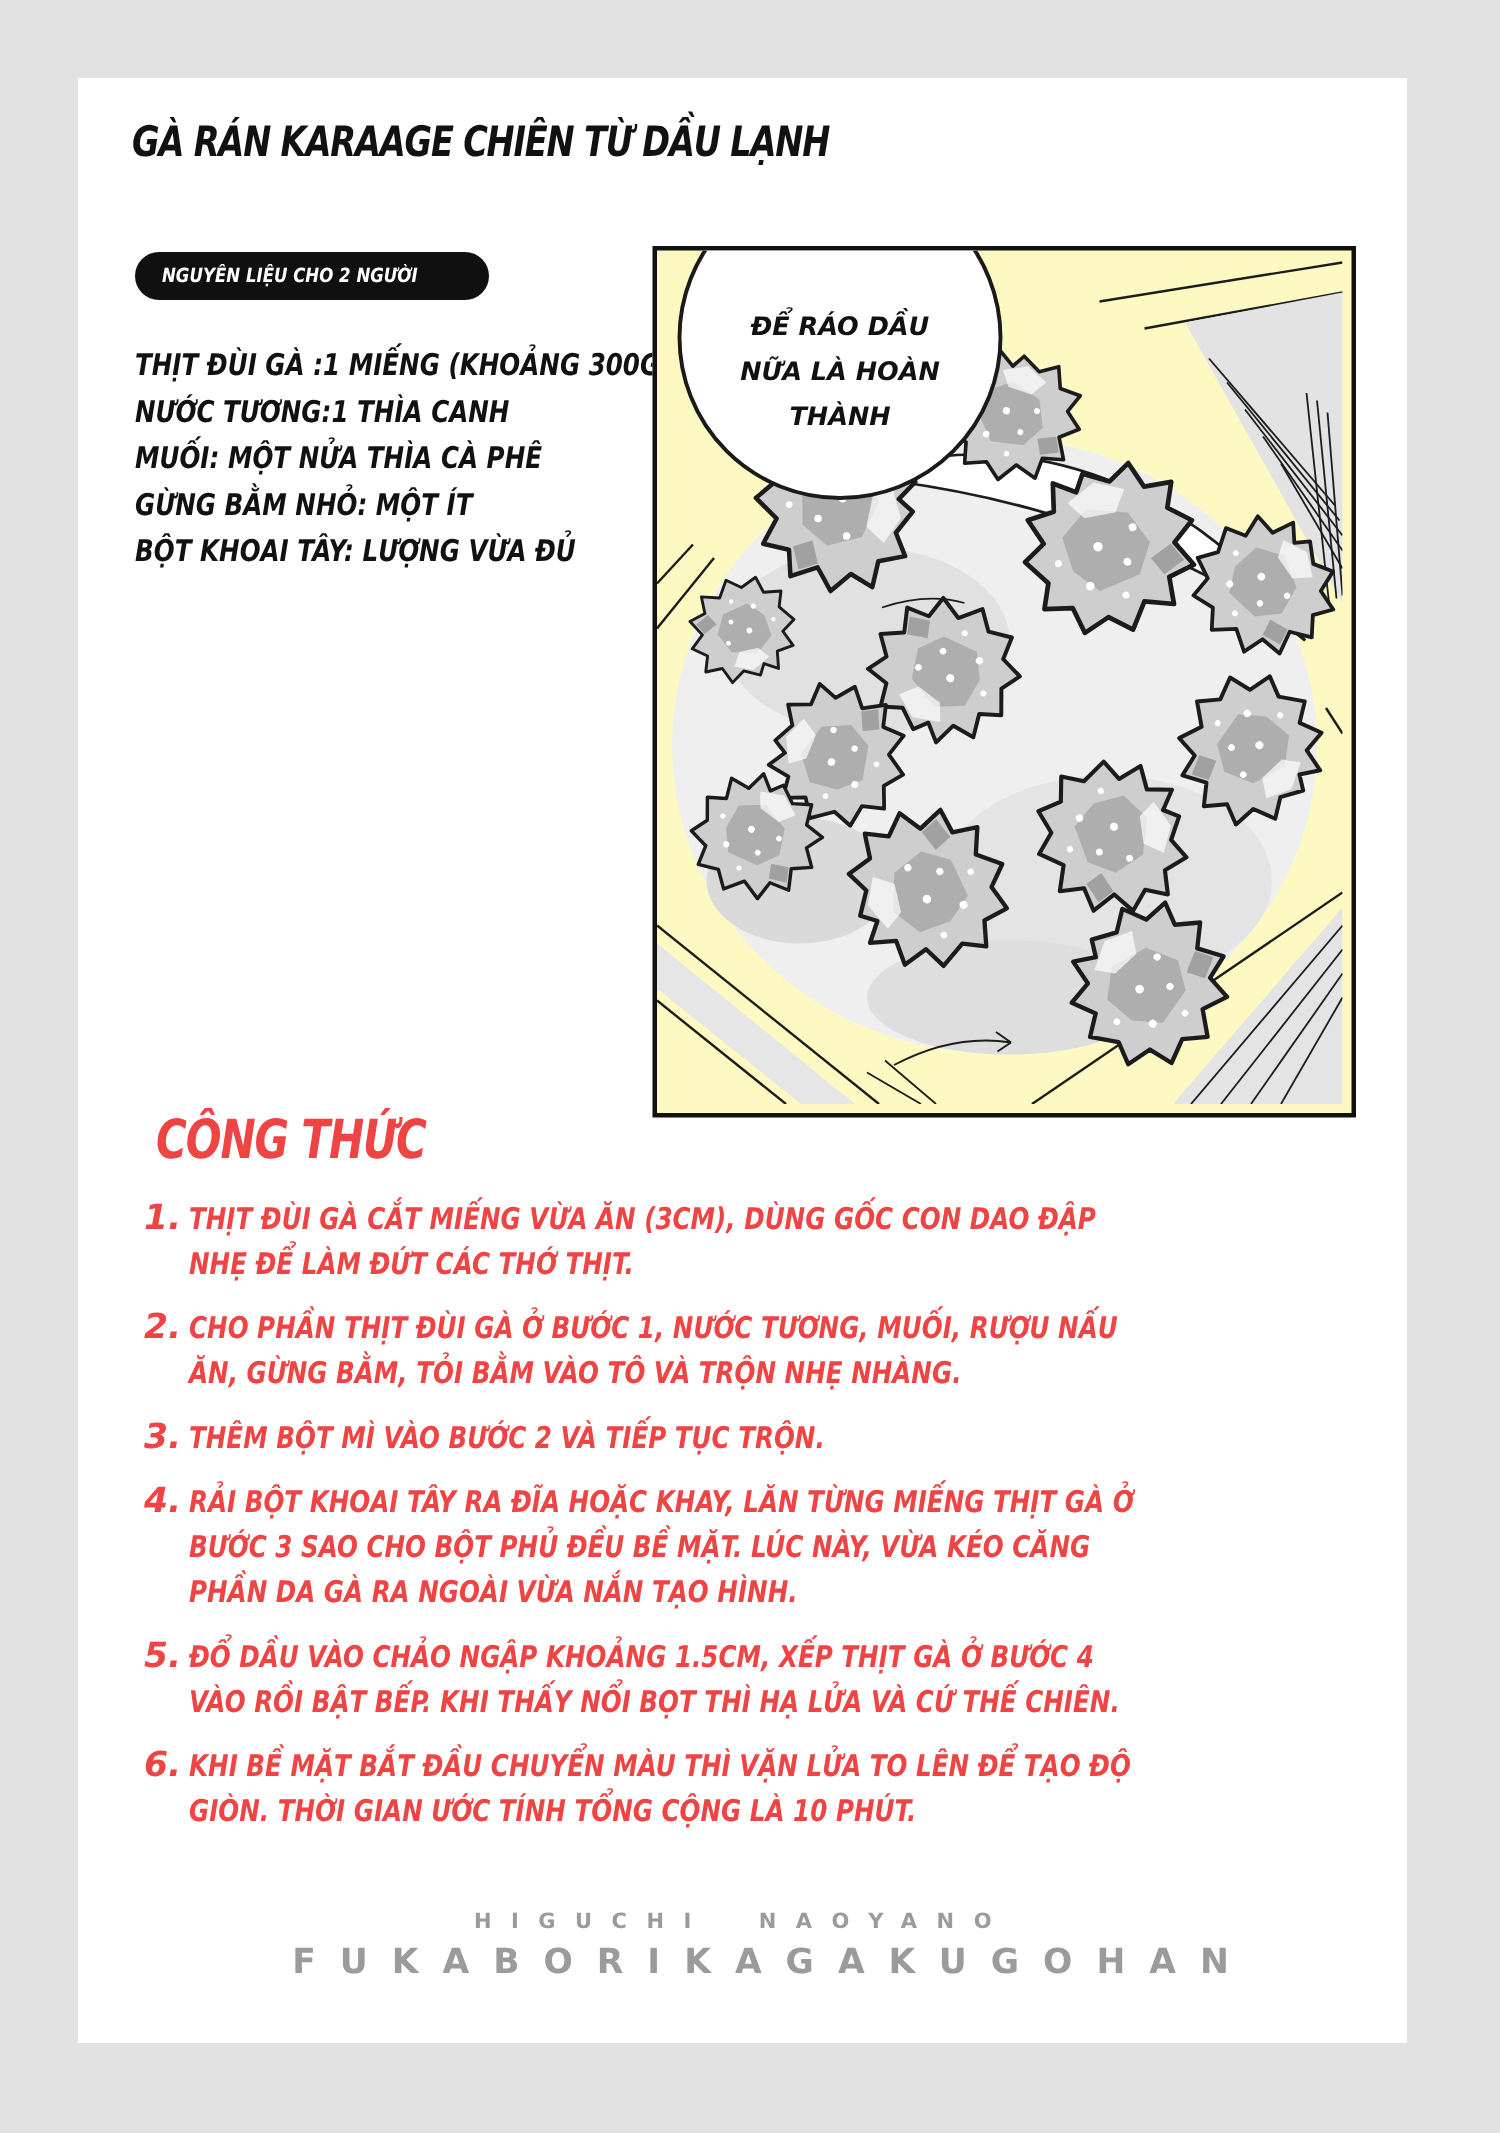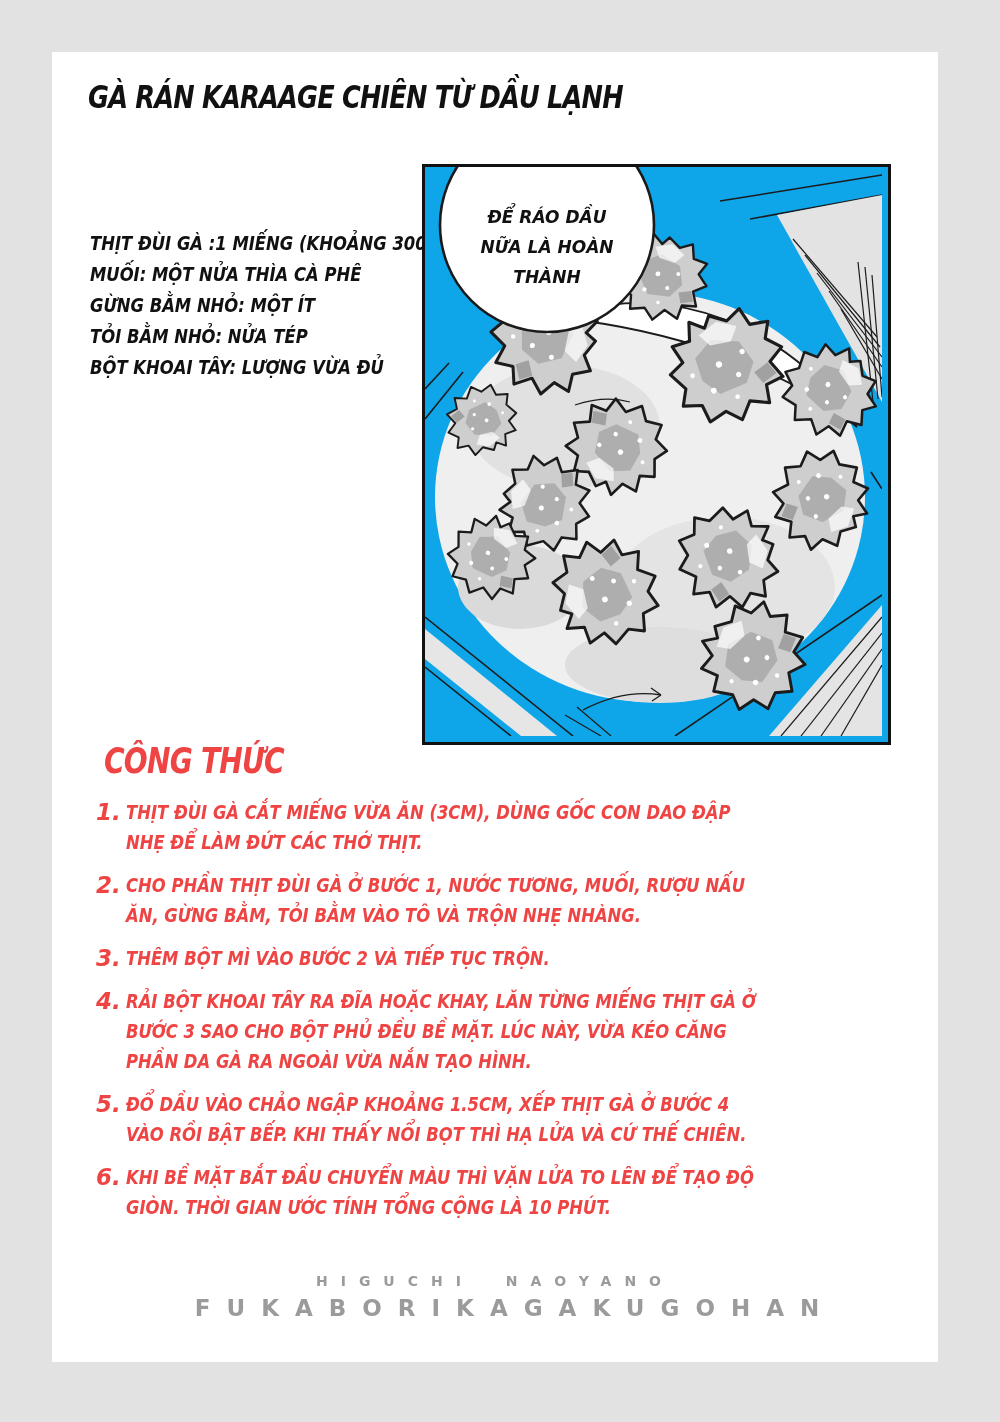--- a/index.html
+++ b/index.html
@@ -9,41 +9,41 @@
     font-family:"DejaVu Sans",sans-serif;
   }
   .card{
     position:absolute;left:52px;top:52px;width:886px;height:1310px;
     background:#ffffff;
   }
   
   .cx{display:inline-block;transform:scaleX(.82);transform-origin:0 50%;white-space:nowrap;}
   .title{
     position:absolute;left:36px;top:26px;
-    font-size:32px;font-weight:bold;font-style:italic;color:#111;
+    font-size:28px;font-weight:bold;font-style:italic;color:#111;
     letter-spacing:-1px;
   }
   .title .cx{transform:scaleX(.80);}
   .badge{
     position:absolute;left:38px;top:116px;height:32px;
     background:#101010;border-radius:16px;
     display:flex;align-items:center;padding:0 18px;
   }
   .badge span{
     color:#ffffff;font-size:13px;font-weight:bold;font-style:italic;
     transform:scaleX(.85);transform-origin:0 50%;white-space:nowrap;
   }
   .ingredients{
     position:absolute;left:38px;top:176px;width:360px;
     font-size:20px;font-weight:bold;font-style:italic;color:#111;
   }
   .ingredients .row{height:31px;line-height:31px;}
   .panel{
-    position:absolute;left:370px;top:112px;width:463px;height:575px;
-    border:3px solid #111;background:#0ea5e9;overflow:hidden;
+    position:absolute;left:383px;top:112px;width:463px;height:575px;
+    border:3px solid #111;background:#fef9c3;overflow:hidden;
   }
   .panel svg{display:block;}
   .recipe{
     position:absolute;left:44px;top:688px;width:810px;color:#ef4444;
   }
   .recipe-heading{
     font-size:36px;font-weight:bold;font-style:italic;letter-spacing:-1px;
     margin-bottom:16px;margin-left:8px;
   }
   .recipe-heading .cx{transform:scaleX(.78);}
@@ -73,26 +73,29 @@
 </style>
 </head>
 <body>
 
 <div class="card">
 
   <div class="title">
     <span class="cx">GÀ RÁN KARAAGE CHIÊN TỪ DẦU LẠNH</span>
   </div>
 
+  <div class="badge">
+    <span>NGUYÊN LIỆU CHO 2 NGƯỜI</span>
+  </div>
 
   <div class="ingredients">
     <div class="row"><span class="cx">THỊT ĐÙI GÀ :1 MIẾNG (KHOẢNG 300G)</span></div>
+    <div class="row"><span class="cx">NƯỚC TƯƠNG:1 THÌA CANH</span></div>
     <div class="row"><span class="cx">MUỐI: MỘT NỬA THÌA CÀ PHÊ</span></div>
     <div class="row"><span class="cx">GỪNG BẰM NHỎ: MỘT ÍT</span></div>
-    <div class="row"><span class="cx">TỎI BẰM NHỎ: NỬA TÉP</span></div>
     <div class="row"><span class="cx">BỘT KHOAI TÂY: LƯỢNG VỪA ĐỦ</span></div>
   </div>
 
   <div class="panel">
     <svg width="457" height="569" viewBox="0 0 457 569" xmlns="http://www.w3.org/2000/svg">
 
       <ellipse cx="225" cy="330" rx="215" ry="205" fill="#efefef"></ellipse>
       <ellipse cx="140" cy="260" rx="95" ry="62" fill="#e1e1e1"></ellipse>
       <ellipse cx="300" cy="420" rx="110" ry="70" fill="#e4e4e4"></ellipse>
       <ellipse cx="95" cy="420" rx="62" ry="42" fill="#dadada"></ellipse>

